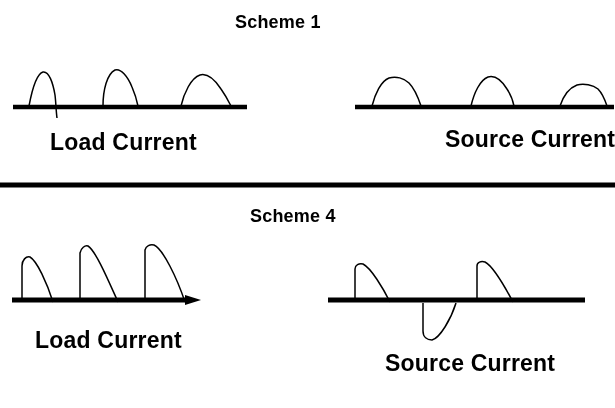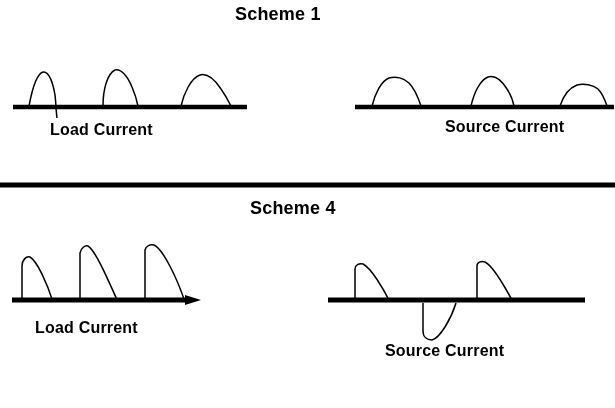--- a/index.html
+++ b/index.html
@@ -19,27 +19,28 @@
   .art {
     position: absolute;
     left: 0;
     top: 0;
   }
   .label {
     position: absolute;
     font-weight: bold;
     white-space: nowrap;
     color: #000000;
+    margin-top: 8px;
   }
   .scheme-title {
     font-size: 18px;
     letter-spacing: 0.2px;
   }
   .wave-label {
-    font-size: 16px;
+    font-size: 23px;
     letter-spacing: 0.2px;
   }
 </style>
 </head>
 <body>
 
 <div class="canvas">
 
   <svg class="art" width="615" height="408" viewBox="0 0 615 408">
 

